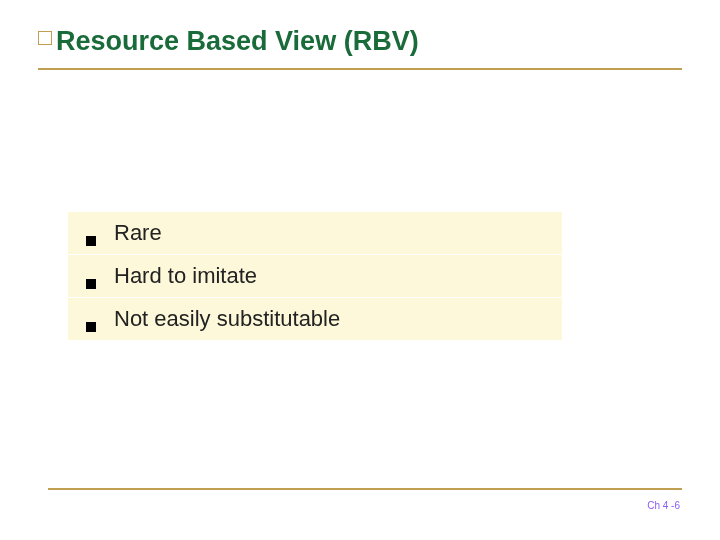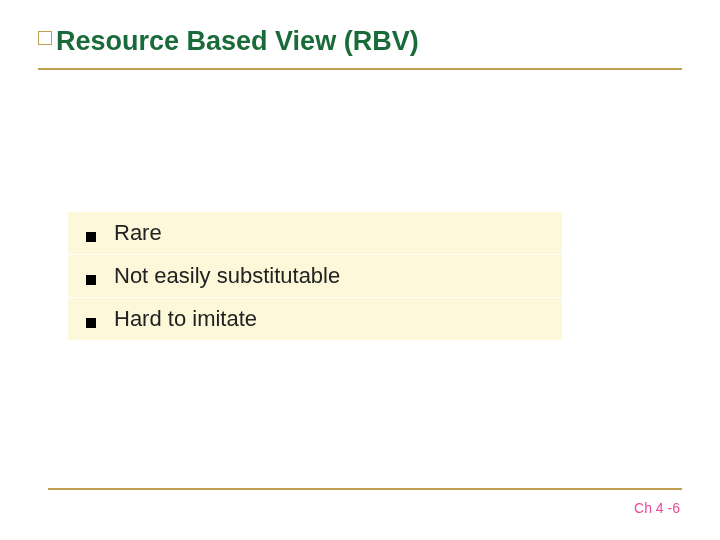--- a/index.html
+++ b/index.html
@@ -56,21 +56,21 @@
   .bullets {
     position: absolute;
     left: 68px;
     top: 212px;
     width: 494px;
   }
   .bullet-row {
     background: #fdf8d9;
     padding: 8px 10px 8px 10px;
     display: flex;
-    align-items: center;
+    align-items: flex-end;
     margin-bottom: 1px;
   }
   .bullet-marker {
     width: 10px;
     height: 10px;
     background: #000;
     margin-top: 8px;
     margin-left: 8px;
     margin-right: 18px;
     flex-shrink: 0;
@@ -84,22 +84,22 @@
     left: 48px;
     top: 488px;
     width: 634px;
     height: 0;
     border-top: 2.5px solid #c0a050;
   }
   .footer {
     position: absolute;
     right: 40px;
     top: 500px;
-    font-size: 14px;
-    color: #ec4899;
+    font-size: 10px;
+    color: #8b5cf6;
   }
 </style>
 </head>
 <body>
 
 <div class="slide">
 
   <div class="title-wrap">
     <div class="title-accent-box"></div>
     <div class="title-text">Resource Based View (RBV)</div>
@@ -107,25 +107,25 @@
   <div class="title-underline"></div>
 
 
   <div class="bullets">
     <div class="bullet-row">
       <div class="bullet-marker"></div>
       <div class="bullet-text">Rare</div>
     </div>
     <div class="bullet-row">
       <div class="bullet-marker"></div>
-      <div class="bullet-text">Not easily substitutable</div>
+      <div class="bullet-text">Hard to imitate</div>
     </div>
     <div class="bullet-row">
       <div class="bullet-marker"></div>
-      <div class="bullet-text">Hard to imitate</div>
+      <div class="bullet-text">Not easily substitutable</div>
     </div>
   </div>
 
   <div class="bottom-rule"></div>
 
   <div class="footer">Ch 4 -6</div>
 
 </div>
 
 </body></html>

